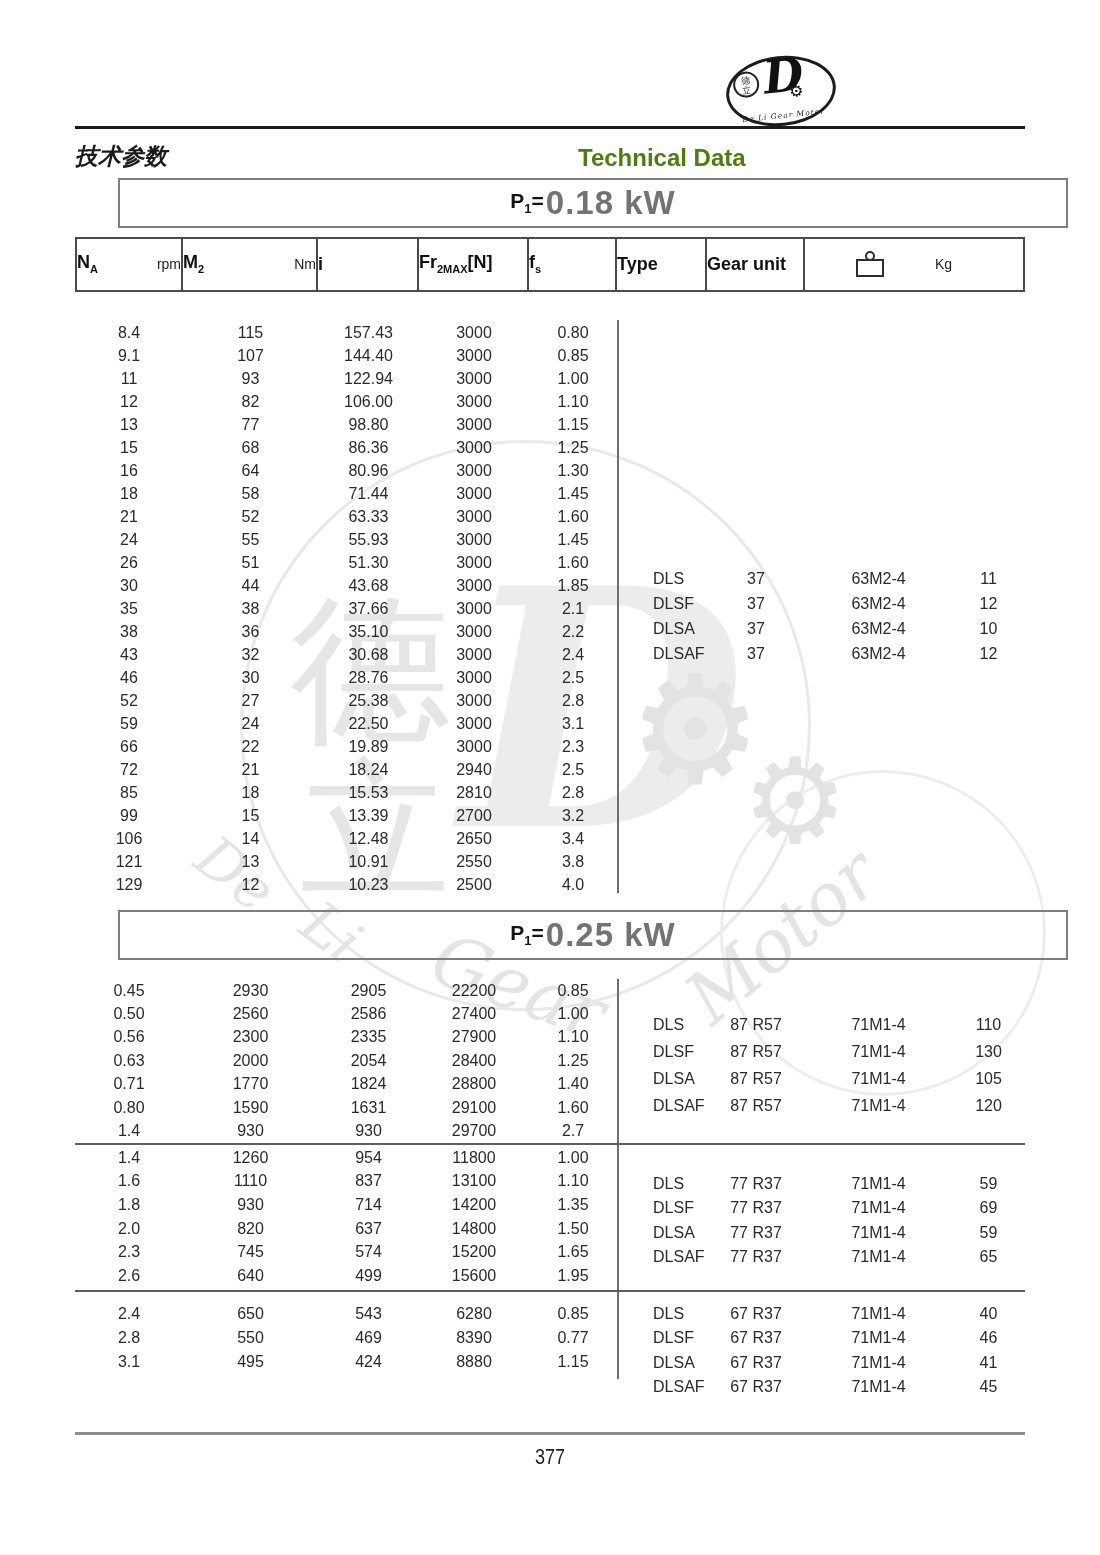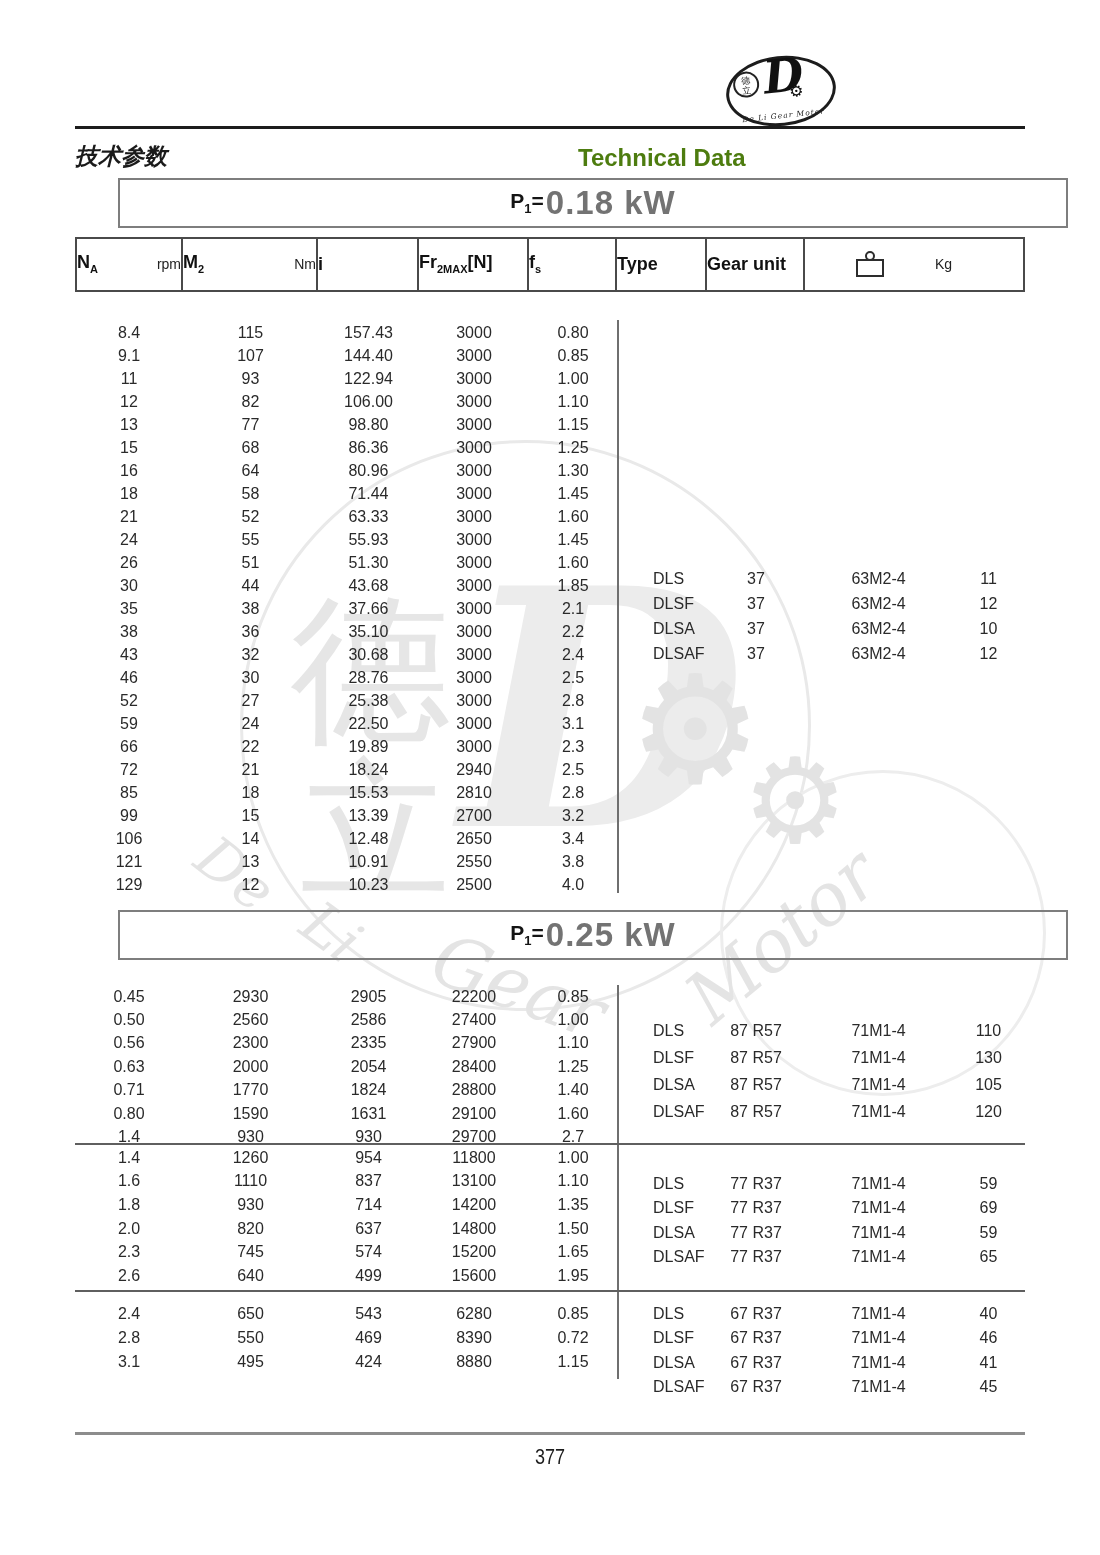--- a/index.html
+++ b/index.html
@@ -282,21 +282,21 @@
         </div>
       </div>
     </div>
 
   <div class="banner abs" style="top:910px;">
     <span class="bp"><span>P</span><sub>1</sub><span>=</span></span>
     <span class="bv">0.25 kW</span>
   </div>
 
   <div id="data-1" class="data-section abs" style="top:975px;height:458px;">
-      <div class="block" style="top: 8px; height: 168px;">
+      <div class="block" style="top: 2px; height: 168px;">
         <div class="lgrid" style="top: 2px; grid-auto-rows: 23.4px;">
           <div class="dcell">0.45</div>
           <div class="dcell">2930</div>
           <div class="dcell">2905</div>
           <div class="dcell">22200</div>
           <div class="dcell">0.85</div>
           <div class="dcell">0.50</div>
           <div class="dcell">2560</div>
           <div class="dcell">2586</div>
           <div class="dcell">27400</div>
@@ -404,21 +404,21 @@
         <div class="lgrid" style="top: 11px; grid-auto-rows: 24px;">
           <div class="dcell">2.4</div>
           <div class="dcell">650</div>
           <div class="dcell">543</div>
           <div class="dcell">6280</div>
           <div class="dcell">0.85</div>
           <div class="dcell">2.8</div>
           <div class="dcell">550</div>
           <div class="dcell">469</div>
           <div class="dcell">8390</div>
-          <div class="dcell">0.72</div>
+          <div class="dcell">0.77</div>
           <div class="dcell">3.1</div>
           <div class="dcell">495</div>
           <div class="dcell">424</div>
           <div class="dcell">8880</div>
           <div class="dcell">1.15</div>
         </div>
         <div class="vline" style="left: 542px; top: 0px; height: 88px;"></div>
         <div class="rgrid" style="left: 542px; top: 11px; grid-auto-rows: 24.3px;">
           <div class="dcell tcell">DLS</div>
           <div class="dcell">67 R37</div>

